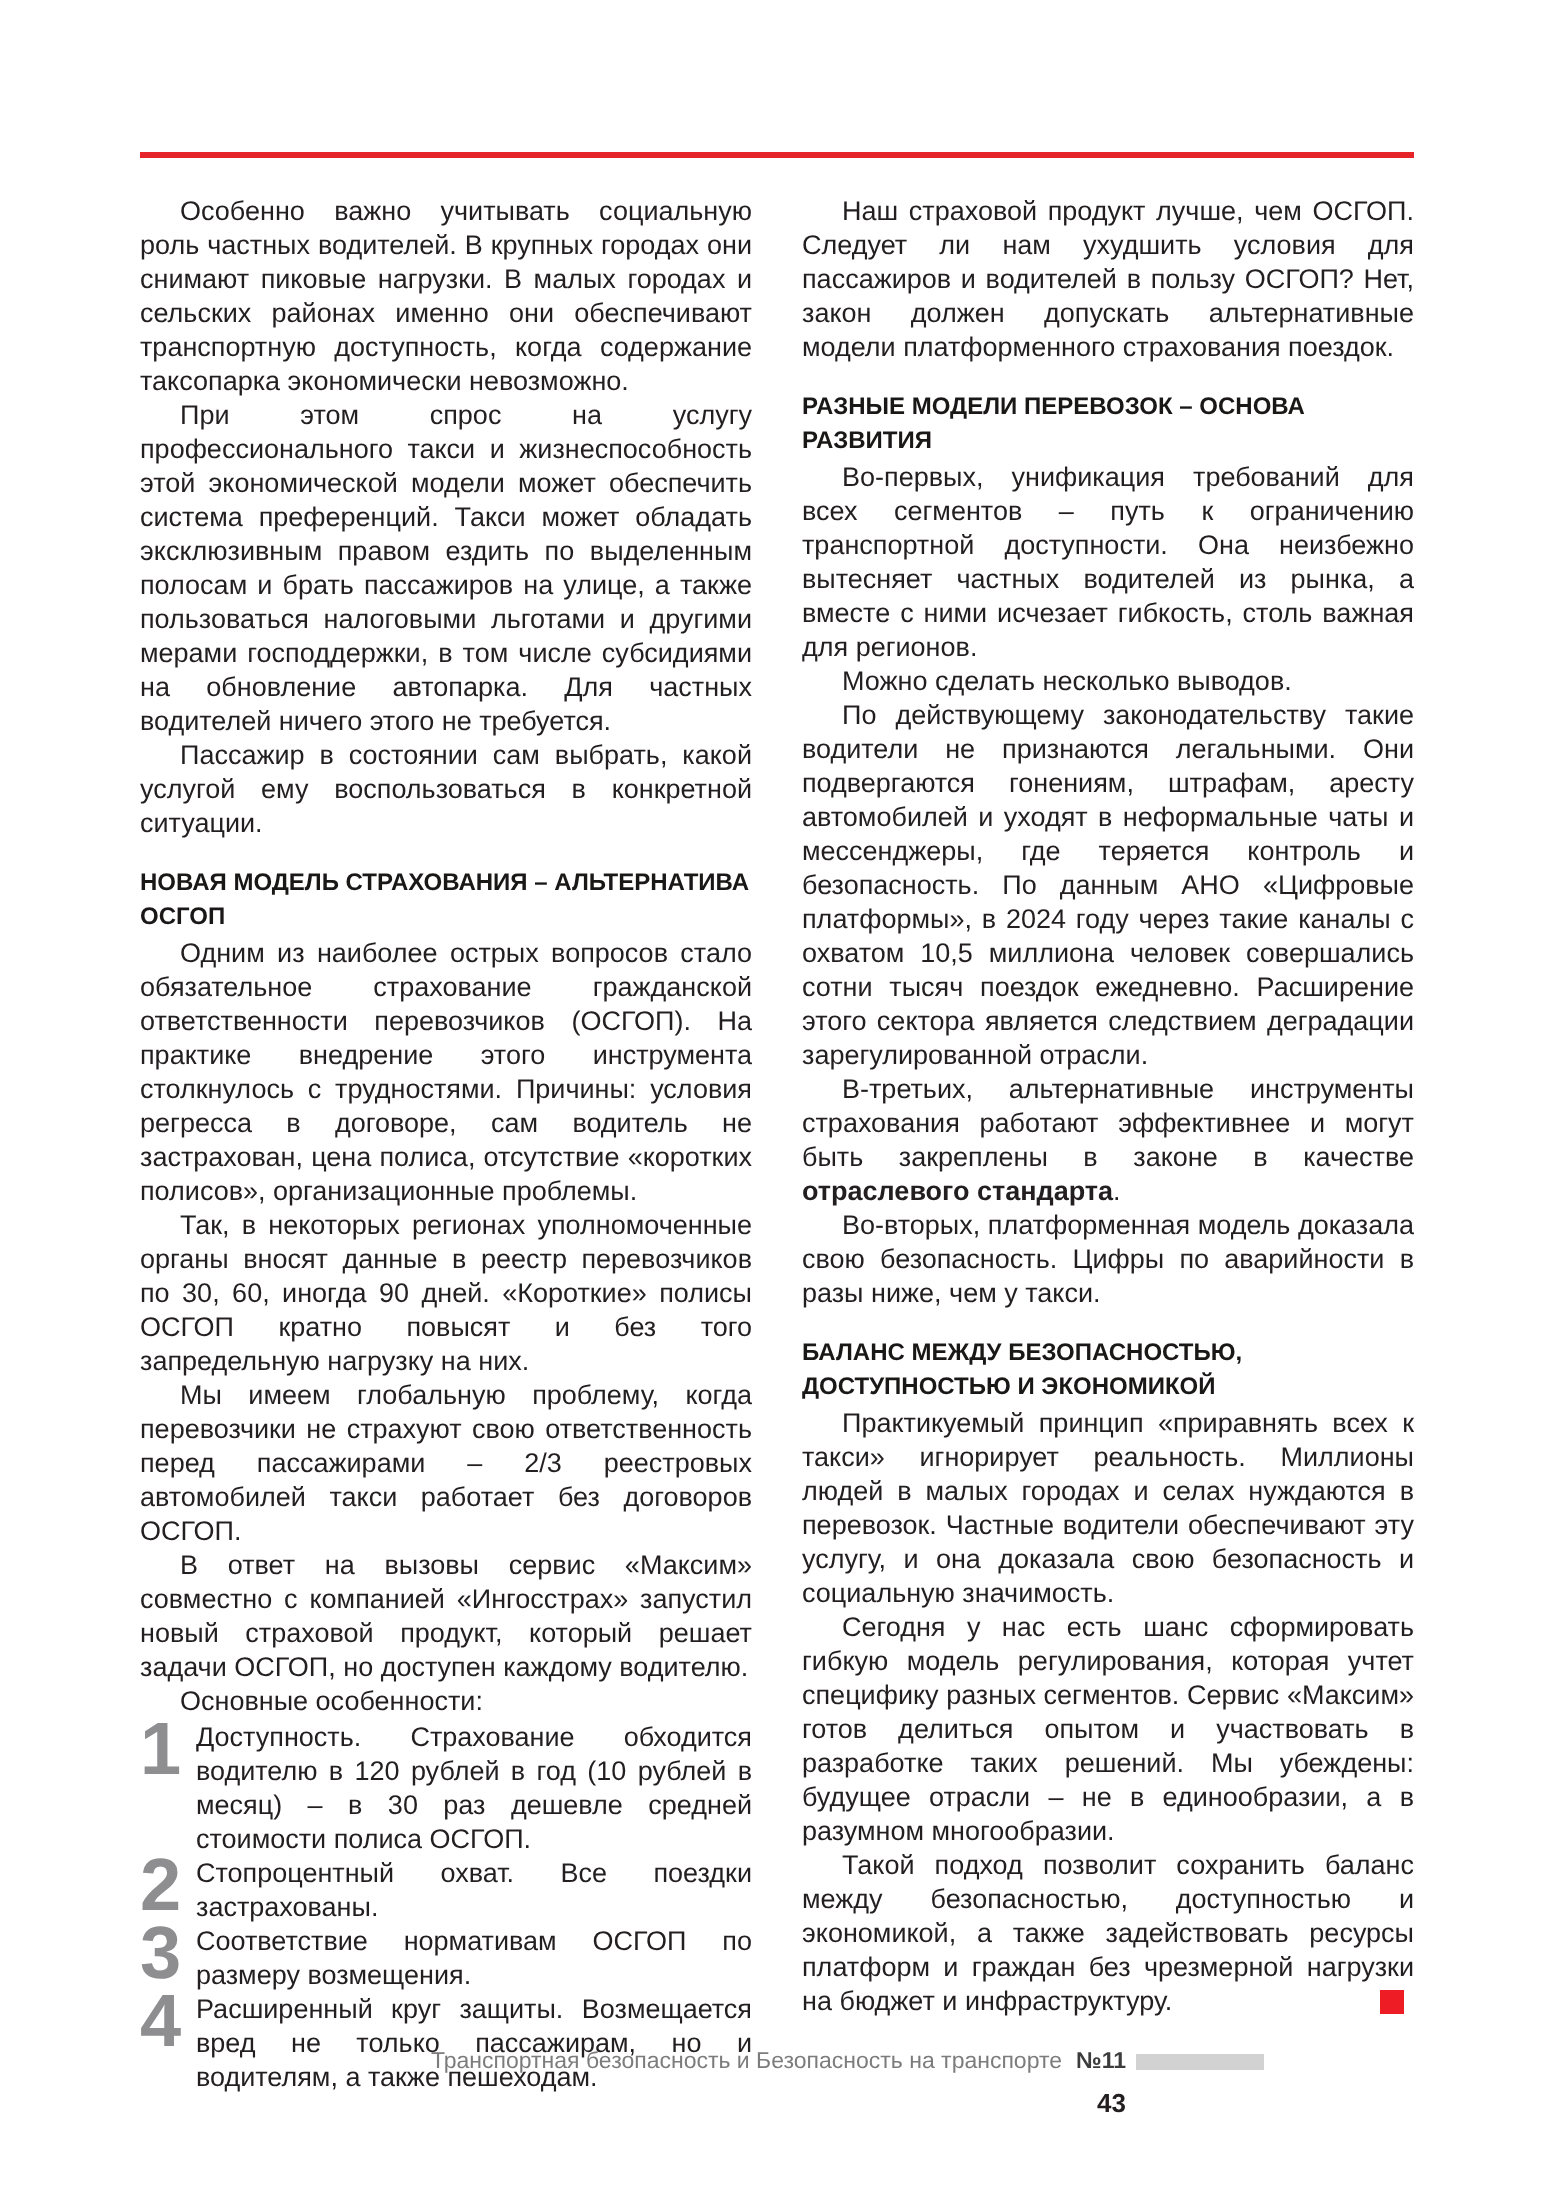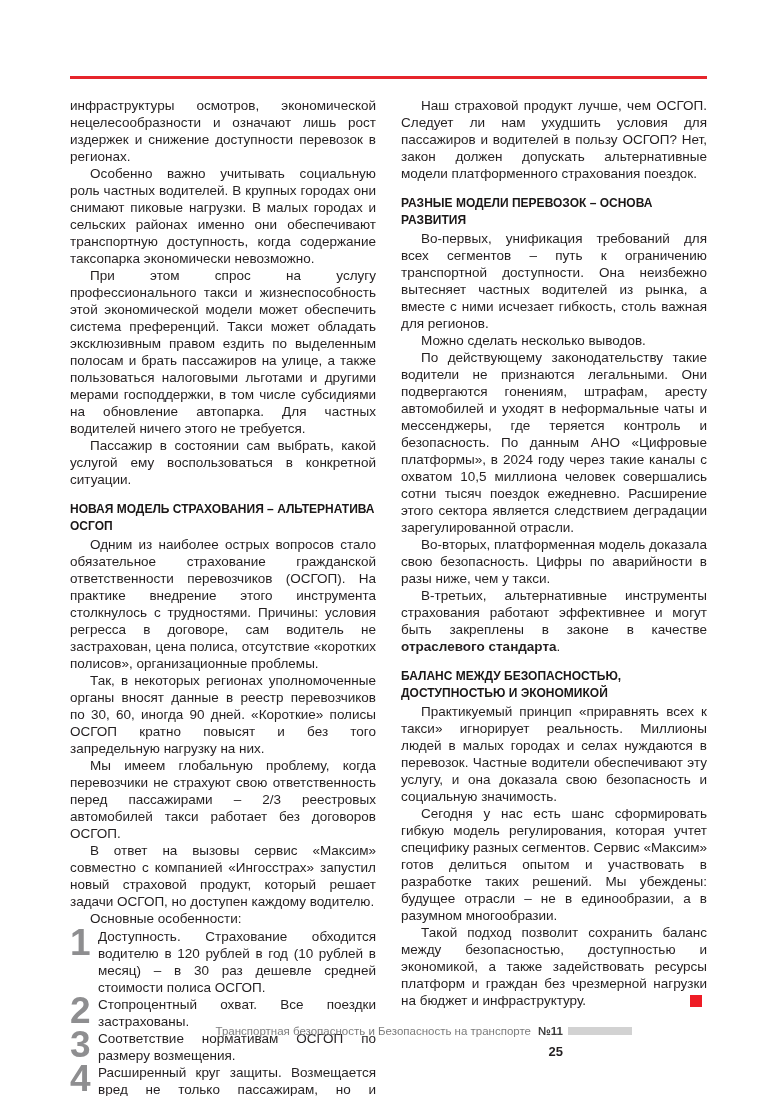--- a/index.html
+++ b/index.html
@@ -68,21 +68,20 @@
 </head>
 <body>
 
 <div class="page">
 
   <div class="top-rule"></div>
 
   <div class="content">
 
     <div class="col">
-      <p class="body-p">инфраструктуры осмотров, экономической нецелесообразности и означают лишь рост издержек и снижение доступности перевозок в регионах.</p>
       <p class="body-p indent">Особенно важно учитывать социальную роль частных водителей. В крупных городах они снимают пиковые нагрузки. В малых городах и сельских районах именно они обеспечивают транспортную доступность, когда содержание таксопарка экономически невозможно.</p>
       <p class="body-p indent">При этом спрос на услугу профессионального такси и жизнеспособность этой экономической модели может обеспечить система преференций. Такси может обладать эксклюзивным правом ездить по выделенным полосам и брать пассажиров на улице, а также пользоваться налоговыми льготами и другими мерами господдержки, в том числе субсидиями на обновление автопарка. Для частных водителей ничего этого не требуется.</p>
       <p class="body-p indent">Пассажир в состоянии сам выбрать, какой услугой ему воспользоваться в конкретной ситуации.</p>
 
       <h3 class="sec-h">НОВАЯ МОДЕЛЬ СТРАХОВАНИЯ – АЛЬТЕРНАТИВА ОСГОП</h3>
 
       <p class="body-p indent">Одним из наиболее острых вопросов стало обязательное страхование гражданской ответственности перевозчиков (ОСГОП). На практике внедрение этого инструмента столкнулось с трудностями. Причины: условия регресса в договоре, сам водитель не застрахован, цена полиса, отсутствие «коротких полисов», организационные проблемы.</p>
       <p class="body-p indent">Так, в некоторых регионах уполномоченные органы вносят данные в реестр перевозчиков по 30, 60, иногда 90 дней. «Короткие» полисы ОСГОП кратно повысят и без того запредельную нагрузку на них.</p>
       <p class="body-p indent">Мы имеем глобальную проблему, когда перевозчики не страхуют свою ответственность перед пассажирами – 2/3 реестровых автомобилей такси работает без договоров ОСГОП.</p>
       <p class="body-p indent">В ответ на вызовы сервис «Максим» совместно с компанией «Ингосстрах» запустил новый страховой продукт, который решает задачи ОСГОП, но доступен каждому водителю.</p>
@@ -109,33 +108,33 @@
     </div>
 
     <div class="col">
       <p class="body-p indent">Наш страховой продукт лучше, чем ОСГОП. Следует ли нам ухудшить условия для пассажиров и водителей в пользу ОСГОП? Нет, закон должен допускать альтернативные модели платформенного страхования поездок.</p>
 
       <h3 class="sec-h">РАЗНЫЕ МОДЕЛИ ПЕРЕВОЗОК – ОСНОВА РАЗВИТИЯ</h3>
 
       <p class="body-p indent">Во-первых, унификация требований для всех сегментов – путь к ограничению транспортной доступности. Она неизбежно вытесняет частных водителей из рынка, а вместе с ними исчезает гибкость, столь важная для регионов.</p>
       <p class="body-p indent">Можно сделать несколько выводов.</p>
       <p class="body-p indent">По действующему законодательству такие водители не признаются легальными. Они подвергаются гонениям, штрафам, аресту автомобилей и уходят в неформальные чаты и мессенджеры, где теряется контроль и безопасность. По данным АНО «Цифровые платформы», в 2024 году через такие каналы с охватом 10,5 миллиона человек совершались сотни тысяч поездок ежедневно. Расширение этого сектора является следствием деградации зарегулированной отрасли.</p>
+      <p class="body-p indent"><span>В-третьих, альтернативные инструменты страхования работают эффективнее и могут быть закреплены в законе в качестве </span><b>отраслевого стандарта</b><span>.</span></p>
       <p class="body-p indent">Во-вторых, платформенная модель доказала свою безопасность. Цифры по аварийности в разы ниже, чем у такси.</p>
-      <p class="body-p indent"><span>В-третьих, альтернативные инструменты страхования работают эффективнее и могут быть закреплены в законе в качестве </span><b>отраслевого стандарта</b><span>.</span></p>
 
       <h3 class="sec-h">БАЛАНС МЕЖДУ БЕЗОПАСНОСТЬЮ, ДОСТУПНОСТЬЮ И ЭКОНОМИКОЙ</h3>
 
       <p class="body-p indent">Практикуемый принцип «приравнять всех к такси» игнорирует реальность. Миллионы людей в малых городах и селах нуждаются в перевозок. Частные водители обеспечивают эту услугу, и она доказала свою безопасность и социальную значимость.</p>
       <p class="body-p indent">Сегодня у нас есть шанс сформировать гибкую модель регулирования, которая учтет специфику разных сегментов. Сервис «Максим» готов делиться опытом и участвовать в разработке таких решений. Мы убеждены: будущее отрасли – не в единообразии, а в разумном многообразии.</p>
       <p class="body-p indent last-p"><span>Такой подход позволит сохранить баланс между безопасностью, доступностью и экономикой, а также задействовать ресурсы платформ и граждан без чрезмерной нагрузки на бюджет и инфраструктуру.</span><span class="end-marker"></span></p>
     </div>
 
   </div>
 
   <div class="footer">
     <div class="footer-row">
       <span class="footer-journal">Транспортная безопасность и Безопасность на транспорте</span><span class="footer-issue">№11</span>
     </div>
     <div class="footer-bar"></div>
-    <div class="page-number">25</div>
+    <div class="page-number">43</div>
   </div>
 
 </div>
 
 </body></html>

